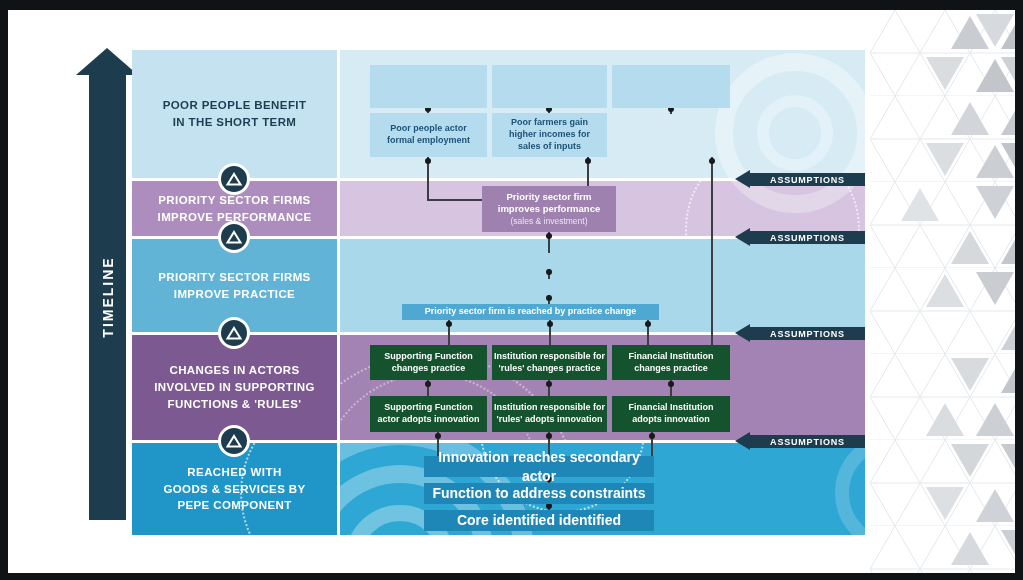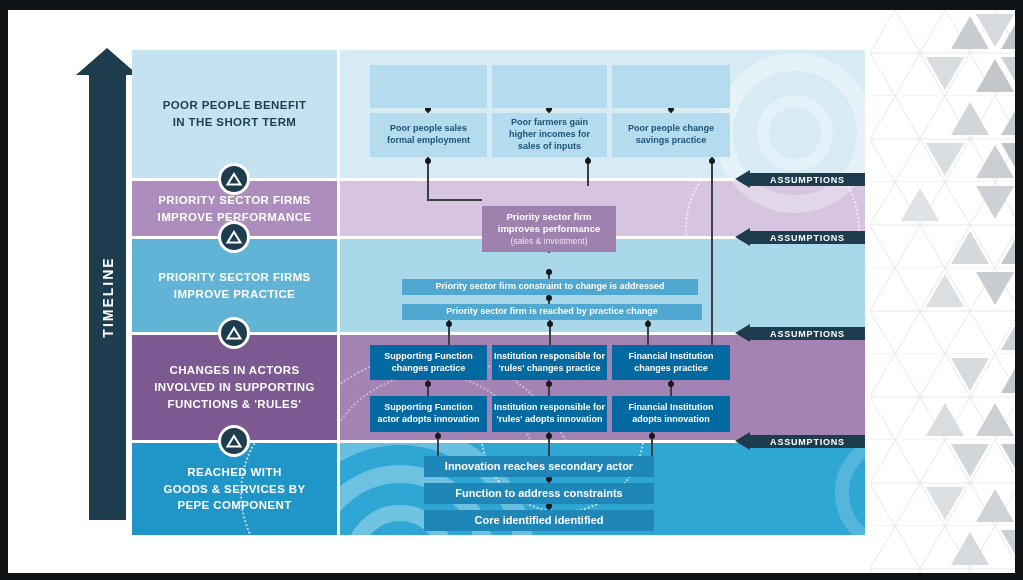--- a/index.html
+++ b/index.html
@@ -36,22 +36,22 @@
   .dring { position:absolute; border-radius:50%; pointer-events:none; border:2px dotted rgba(255,255,255,0.65); }
 
   
   .box { position:absolute; display:flex; flex-direction:column; align-items:center; justify-content:center;
     text-align:center; font-weight:bold; font-size:9px; line-height:1.3; white-space:pre-line; color:#fff; }
   .box-empty { background:#b5dcee; }
   .box-b1 { background:#b5dcee; color:#1b5379; }
   .box-b2 { background:#9e81af; font-size:9.5px; }
   .box-b2 .sub { font-weight:normal; color:rgba(255,255,255,0.8); font-size:8.5px; }
   .row-b3 { background:#4ea8d2; font-size:9px; }
-  .box-b4 { background:#0369a1; }
-  .row-b5 { background:#1f86b8; font-size:11px; }
+  .box-b4 { background:#14532d; }
+  .row-b5 { background:#1f86b8; font-size:14px; }
 
   
   .vline { position:absolute; width:2px; background:#3a3f42; }
   .hline { position:absolute; height:2px; background:#3a3f42; }
   .dot { position:absolute; width:6px; height:6px; border-radius:50%; background:#17191b; }
 
   
   .assume { position:absolute; left:618px; width:115px; height:13px; background:#1d3c4e;
     display:flex; align-items:center; justify-content:center; color:#fff; font-weight:bold;
     font-size:9px; letter-spacing:0.8px; }
@@ -167,36 +167,33 @@
       <div class="vline" style="left:416px;top:427px;height:6px;"></div>
         <div class="dot" style="left:414px;top:426px;"></div>
       <div class="vline" style="left:416px;top:454px;height:6px;"></div>
         <div class="dot" style="left:414px;top:453px;"></div>
     </div>
 
     <div class="box box-empty" style="left:238px;top:15px;width:117px;height:43px;"></div>
     <div class="box box-empty" style="left:360px;top:15px;width:115px;height:43px;"></div>
     <div class="box box-empty" style="left:480px;top:15px;width:118px;height:43px;"></div>
 
-    <div class="box box-b1" style="left:238px;top:63px;width:117px;height:44px;">Poor people sales
+    <div class="box box-b1" style="left:238px;top:63px;width:117px;height:44px;">Poor people actor
 formal employment</div>
     <div class="box box-b1" style="left:360px;top:63px;width:115px;height:44px;">Poor farmers gain
 higher incomes for
 sales of inputs</div>
-    <div class="box box-b1" style="left:480px;top:63px;width:118px;height:44px;">Poor people change
-savings practice</div>
-
-    <div class="box box-b2" style="left:350px;top:136px;width:134px;height:46px;margin-top:20px;">
+
+    <div class="box box-b2" style="left:350px;top:136px;width:134px;height:46px;">
       <div>Priority sector firm
 improves performance</div>
       <div class="sub">(sales &amp; investment)</div>
     </div>
 
-    <div class="box row-b3" style="left:270px;top:229px;width:296px;height:16px;">Priority sector firm constraint to change is addressed</div>
-    <div class="box row-b3" style="left:270px;top:254px;width:300px;height:16px;">Priority sector firm is reached by practice change</div>
+    <div class="box row-b3" style="left:270px;top:254px;width:257px;height:16px;">Priority sector firm is reached by practice change</div>
 
     <div class="box box-b4" style="left:238px;top:295px;width:117px;height:35px;">Supporting Function
 changes practice</div>
     <div class="box box-b4" style="left:360px;top:295px;width:115px;height:35px;">Institution responsible for
 'rules' changes practice</div>
     <div class="box box-b4" style="left:480px;top:295px;width:118px;height:35px;">Financial Institution
 changes practice</div>
     <div class="box box-b4" style="left:238px;top:346px;width:117px;height:36px;">Supporting Function
 actor adopts innovation</div>
     <div class="box box-b4" style="left:360px;top:346px;width:115px;height:36px;">Institution responsible for

